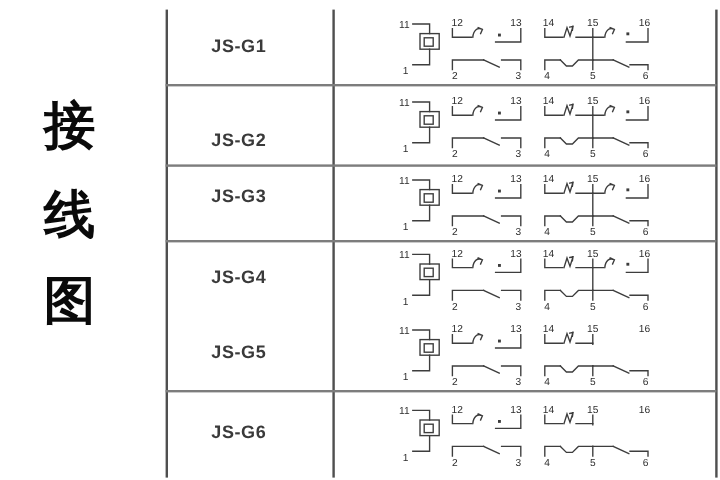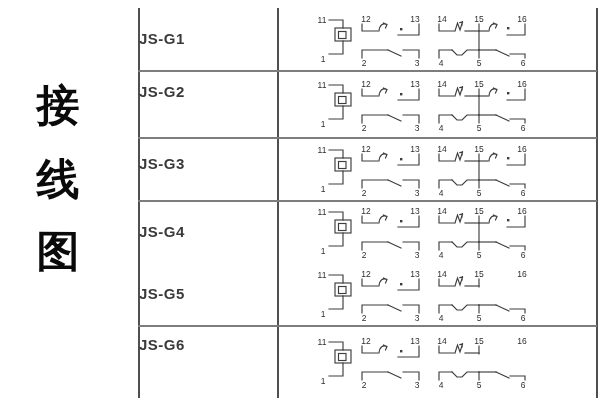--- a/index.html
+++ b/index.html
@@ -8,24 +8,24 @@
     font-family:"Liberation Sans",sans-serif;overflow:hidden;
   }
   .vtitle-char{
     position:absolute;left:30px;width:56px;text-align:center;
     font-family:"DejaVu Serif","Liberation Serif",serif;
     font-size:43px;line-height:1;color:#0a0a0a;font-weight:bold;
   }
   .vline{position:absolute;width:1.6px;background:#4f4f4f;}
   .hline{position:absolute;height:2px;background:#7d7d7d;}
   .row-label{
-    position:absolute;left:139px;width:120px;
+    position:absolute;left:139px;width:120px;text-align:center;
     font-size:15px;font-weight:bold;color:#3a3a3a;letter-spacing:0.5px;
   }
-  .diagram{position:absolute;left:316px;}
+  .diagram{position:absolute;left:331px;}
   .diagram svg{display:block;}
   .diagram path,.diagram rect{fill:none;stroke:#3d3d3d;stroke-width:1.15;stroke-linecap:square;}
   .diagram rect.dot{fill:#3d3d3d;stroke:none;}
   .diagram text{
     fill:#2e2e2e;stroke:none;font-size:8.5px;
     font-family:"Liberation Sans",sans-serif;
   }
 </style>
 </head>
 <body>
@@ -78,21 +78,21 @@
         <path d="M136,39 L141,44 H146 L151,39 H163"></path>
         <path d="M163,47 V39"></path>
         <path d="M163,39 H180"></path>
         <path d="M180,39 L193,45"></path>
         <path d="M209,47 V43 H194"></path>
         <text x="125" y="55" text-anchor="middle">4</text>
         <text x="163" y="55" text-anchor="middle">5</text>
         <text x="207" y="55" text-anchor="middle">6</text>
       </svg>
     </div>
-    <div class="row-label" style="top:83px">JS-G2</div>
+    <div class="row-label" style="top:109px">JS-G2</div>
     <div class="diagram" style="top:75.5px">
       <svg width="240" height="56" viewBox="0 0 240 56" style="stroke:#3d3d3d">
         <text x="6" y="12" text-anchor="middle">11</text>
         <path d="M13,9 H27 V17"></path>
         <rect x="19" y="17" width="16" height="13"></rect>
         <rect x="22.5" y="20.5" width="7.5" height="7"></rect>
         <path d="M27,30 V43 H13"></path>
         <text x="7" y="51" text-anchor="middle">1</text>
         <text x="50" y="11" text-anchor="middle">12</text>
         <path d="M46,13 V20 H62"></path>
@@ -242,21 +242,21 @@
         <path d="M136,39 L141,44 H146 L151,39 H163"></path>
         <path d="M163,47 V39"></path>
         <path d="M163,39 H180"></path>
         <path d="M180,39 L193,45"></path>
         <path d="M209,47 V43 H194"></path>
         <text x="125" y="55" text-anchor="middle">4</text>
         <text x="163" y="55" text-anchor="middle">5</text>
         <text x="207" y="55" text-anchor="middle">6</text>
       </svg>
     </div>
-    <div class="row-label" style="top:336px">JS-G6</div>
+    <div class="row-label" style="top:352px">JS-G6</div>
     <div class="diagram" style="top:333px">
       <svg width="240" height="56" viewBox="0 0 240 56" style="stroke:#3d3d3d">
         <text x="6" y="12" text-anchor="middle">11</text>
         <path d="M13,9 H27 V17"></path>
         <rect x="19" y="17" width="16" height="13"></rect>
         <rect x="22.5" y="20.5" width="7.5" height="7"></rect>
         <path d="M27,30 V43 H13"></path>
         <text x="7" y="51" text-anchor="middle">1</text>
         <text x="50" y="11" text-anchor="middle">12</text>
         <path d="M46,13 V20 H62"></path>

